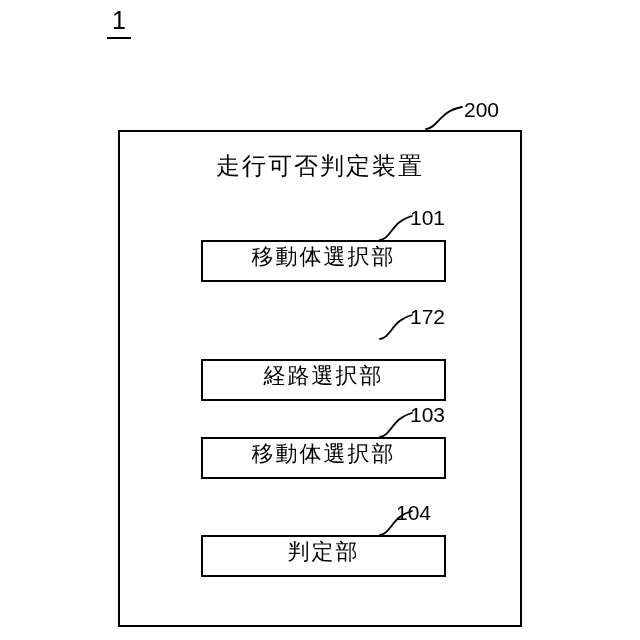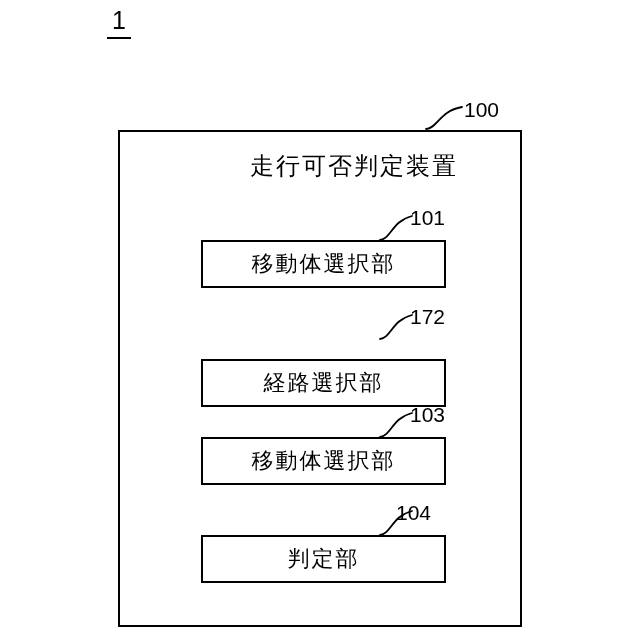--- a/index.html
+++ b/index.html
@@ -35,31 +35,29 @@
     box-sizing: border-box;
   }
   .device-title {
     position: absolute;
     left: 0;
     top: 18px;
     width: 100%;
     text-align: center;
     font-size: 24px;
     letter-spacing: 2px;
-    margin-left: 34px;
   }
   .block-box {
     position: absolute;
     left: 201px;
     width: 245px;
-    height: 48px;
+    height: 42px;
     border: 2px solid #000;
     box-sizing: border-box;
     display: flex;
-    align-items: center;
     justify-content: center;
     font-size: 22px;
     letter-spacing: 2px;
     background: #ffffff;
   }
   .ref {
     position: absolute;
     font-size: 21px;
   }
   .leader {
@@ -75,21 +73,21 @@
 </head>
 <body>
 
 <div class="canvas">
 
   <div class="fig-num">1</div>
 
   <svg class="leader" style="left:424px;top:103px" width="40" height="28">
     <path d="M2,26 C 14,25 15,8 38,4"></path>
   </svg>
-  <div class="ref" style="left:464px;top:98px">100</div>
+  <div class="ref" style="left:464px;top:98px">200</div>
 
   <div class="outer-box">
     <div class="device-title">走行可否判定装置</div>
   </div>
 
   <svg class="leader" style="left:378px;top:212px" width="36" height="30">
     <path d="M2,28 C 13,27 14,9 34,4"></path>
   </svg>
   <div class="ref" style="left:410px;top:206px">101</div>
   <div class="block-box" style="top:240px">

